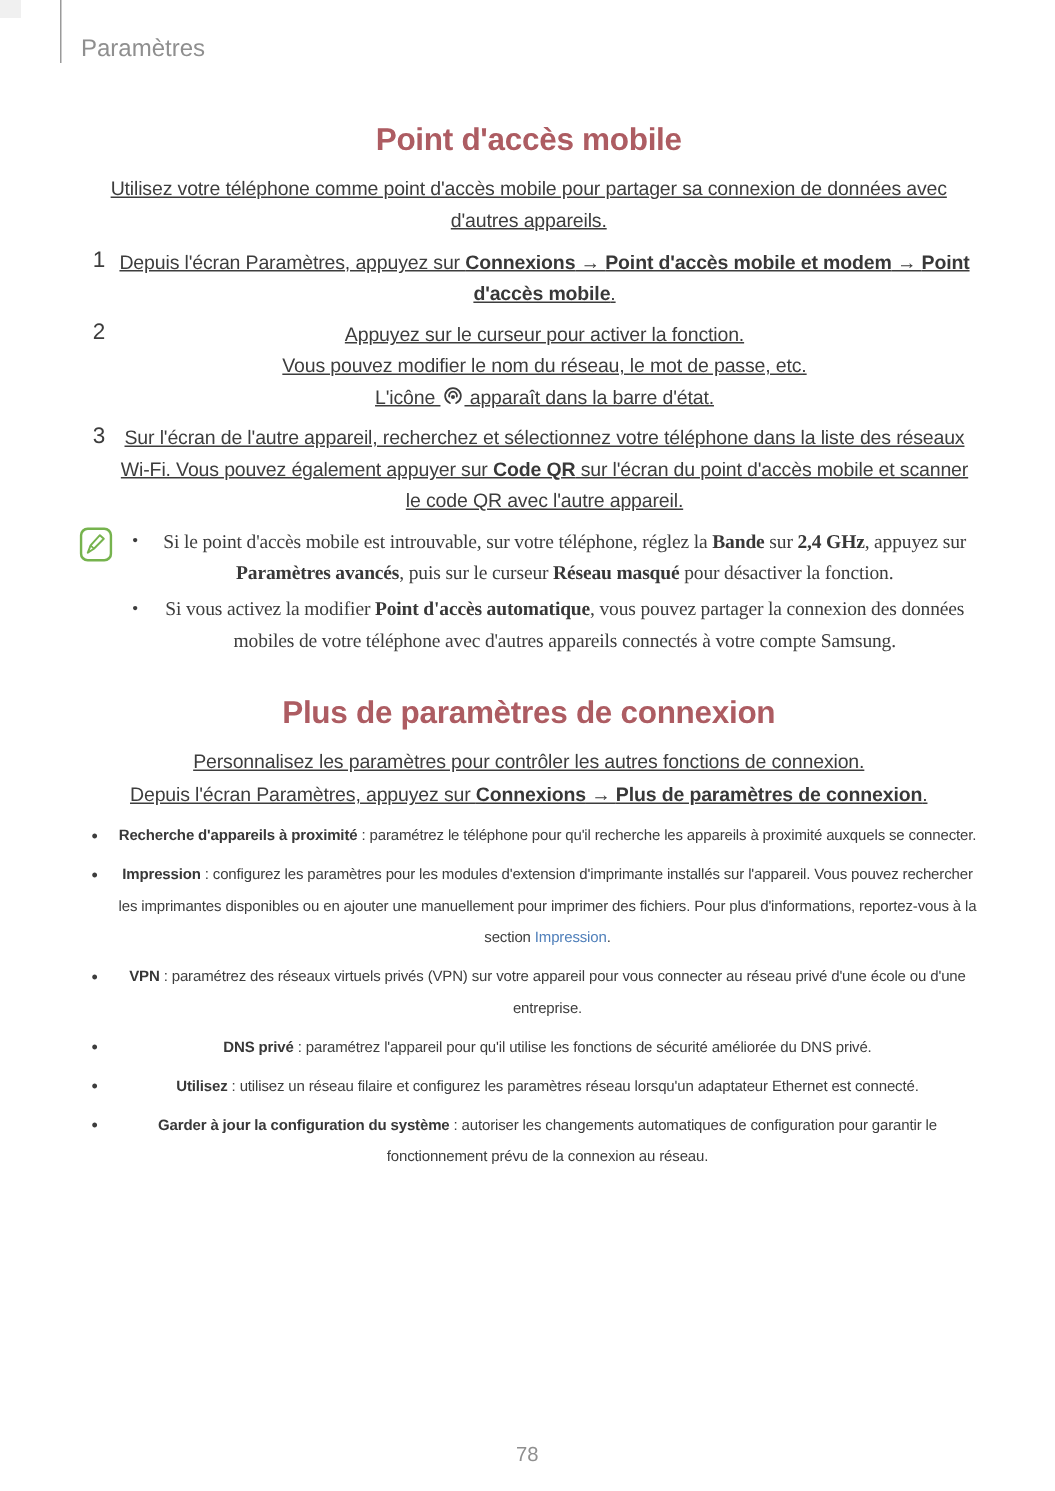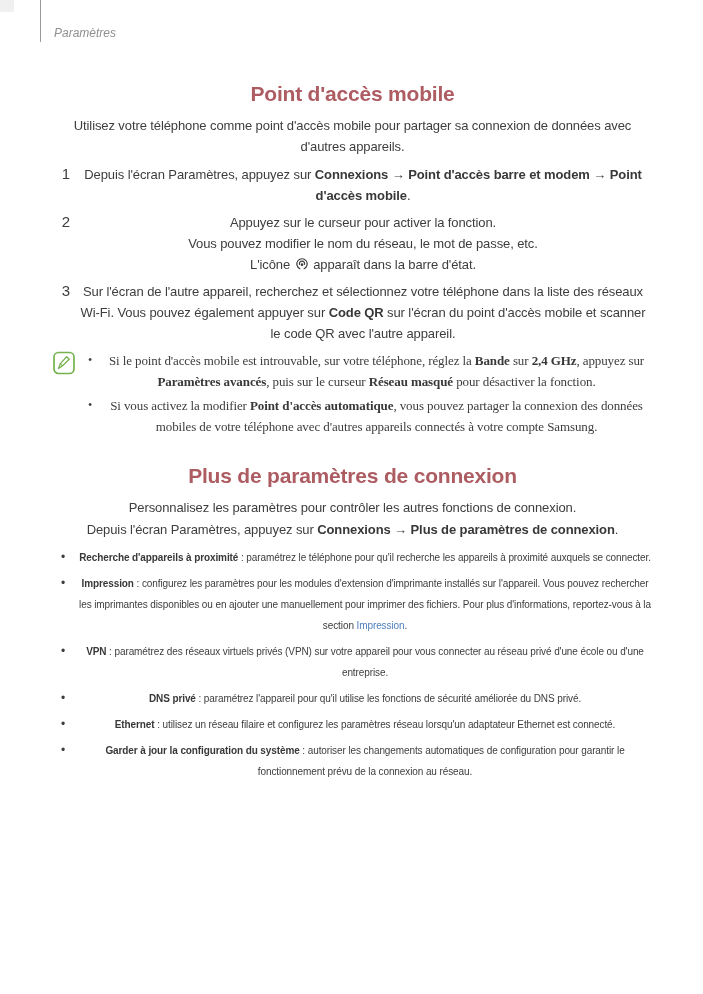--- a/index.html
+++ b/index.html
@@ -1,25 +1,25 @@
 <!DOCTYPE html>
 <html><head>
 <meta charset="utf-8">
 <style>
   html,body{margin:0;padding:0;background:#fff;}
   .page{position:relative;width:703px;height:994px;background:#ffffff;overflow:hidden;
         font-family:"Liberation Sans",sans-serif;color:#3d3d3d;}
   .corner-artifact{position:absolute;left:0;top:0;width:14px;height:12px;background:#f0f0f0;}
   .vrule{position:absolute;left:40px;top:0;width:1px;height:42px;background:#9a9a9a;}
-  .chapter{position:absolute;left:54px;top:26px;font-size:12px;line-height:14px;color:#8f8f8f;font-style:italic;}
+  .chapter{position:absolute;left:54px;top:26px;font-size:16px;line-height:14px;color:#8f8f8f;}
   .content{position:absolute;left:54px;top:64px;width:597px;text-align:center;}
   .section-title{font-size:21px;font-weight:bold;color:#ad5c62;margin:0;line-height:24px;letter-spacing:-0.2px;}
   .section-title.first{margin-top:18px;}
   .section-title.later{margin-top:24px;}
-  .body-p{font-size:13px;line-height:21px;margin:0;letter-spacing:-0.1px;}
+  .body-p{font-size:13px;line-height:21px;margin:0;letter-spacing:-0.1px;text-decoration:underline;}
   .intro{margin-top:9px;}
   .after-title{margin-top:9px;}
   .tight{margin-top:1px;}
   strong{font-weight:bold;color:#383838;margin-top:16px;}
   
   ol.steps{list-style:none;margin:7px 0 0;padding:0 0 0 3px;}
   ol.steps>li{display:flex;margin-bottom:6px;}
   .step-num{flex:0 0 18px;font-size:15px;line-height:20px;color:#3d3d3d;}
   .step-body{flex:1;}
   .step-body .body-p{margin:0;}
@@ -44,21 +44,21 @@
   <div class="corner-artifact"></div>
   <div class="vrule"></div>
   <div class="chapter">Paramètres</div>
   <div class="content" id="content">
       <h2 class="section-title first">Point d'accès mobile</h2>
       <p class="body-p intro"><span>Utilisez votre téléphone comme point d'accès mobile pour partager sa connexion de données avec d'autres appareils.</span></p>
       <ol class="steps">
         <li>
           <span class="step-num">1</span>
           <div class="step-body">
-            <p class="body-p"><span>Depuis l'écran Paramètres, appuyez sur </span><strong>Connexions</strong><span> → </span><strong>Point d'accès barre et modem</strong><span> → </span><strong>Point d'accès mobile</strong><span>.</span></p>
+            <p class="body-p"><span>Depuis l'écran Paramètres, appuyez sur </span><strong>Connexions</strong><span> → </span><strong>Point d'accès mobile et modem</strong><span> → </span><strong>Point d'accès mobile</strong><span>.</span></p>
           </div>
         </li>
         <li>
           <span class="step-num">2</span>
           <div class="step-body">
             <p class="body-p"><span>Appuyez sur le curseur pour activer la fonction.</span></p>
             <p class="body-p"><span>Vous pouvez modifier le nom du réseau, le mot de passe, etc.</span></p>
             <p class="body-p"><span>L'icône </span><span class="inline-icon"><svg width="14" height="14" viewBox="0 0 14 14" fill="none">
                   <path d="M4.9 11.7 A5.2 5.2 0 1 1 9.1 11.7" stroke="#3d3d3d" stroke-width="1.2" stroke-linecap="round"></path>
                   <path d="M4.5 7.4 A2.6 2.6 0 1 1 9.5 7.4" stroke="#3d3d3d" stroke-width="1.2" stroke-linecap="round"></path>
@@ -85,17 +85,18 @@
         </ul>
       </div>
       <h2 class="section-title later">Plus de paramètres de connexion</h2>
       <p class="body-p after-title"><span>Personnalisez les paramètres pour contrôler les autres fonctions de connexion.</span></p>
       <p class="body-p tight"><span>Depuis l'écran Paramètres, appuyez sur </span><strong>Connexions</strong><span> → </span><strong>Plus de paramètres de connexion</strong><span>.</span></p>
       <ul class="bullets">
         <li><strong>Recherche d'appareils à proximité</strong><span> : paramétrez le téléphone pour qu'il recherche les appareils à proximité auxquels se connecter.</span></li>
         <li><strong>Impression</strong><span> : configurez les paramètres pour les modules d'extension d'imprimante installés sur l'appareil. Vous pouvez rechercher les imprimantes disponibles ou en ajouter une manuellement pour imprimer des fichiers. Pour plus d'informations, reportez-vous à la section </span><a class="doc-link">Impression</a><span>.</span></li>
         <li><strong>VPN</strong><span> : paramétrez des réseaux virtuels privés (VPN) sur votre appareil pour vous connecter au réseau privé d'une école ou d'une entreprise.</span></li>
         <li><strong>DNS privé</strong><span> : paramétrez l'appareil pour qu'il utilise les fonctions de sécurité améliorée du DNS privé.</span></li>
-        <li><strong>Ethernet</strong><span> : utilisez un réseau filaire et configurez les paramètres réseau lorsqu'un adaptateur Ethernet est connecté.</span></li>
+        <li><strong>Utilisez</strong><span> : utilisez un réseau filaire et configurez les paramètres réseau lorsqu'un adaptateur Ethernet est connecté.</span></li>
         <li><strong>Garder à jour la configuration du système</strong><span> : autoriser les changements automatiques de configuration pour garantir le fonctionnement prévu de la connexion au réseau.</span></li>
       </ul>
     </div>
+  <div class="page-num">78</div>
 </div>
 
 </body></html>

